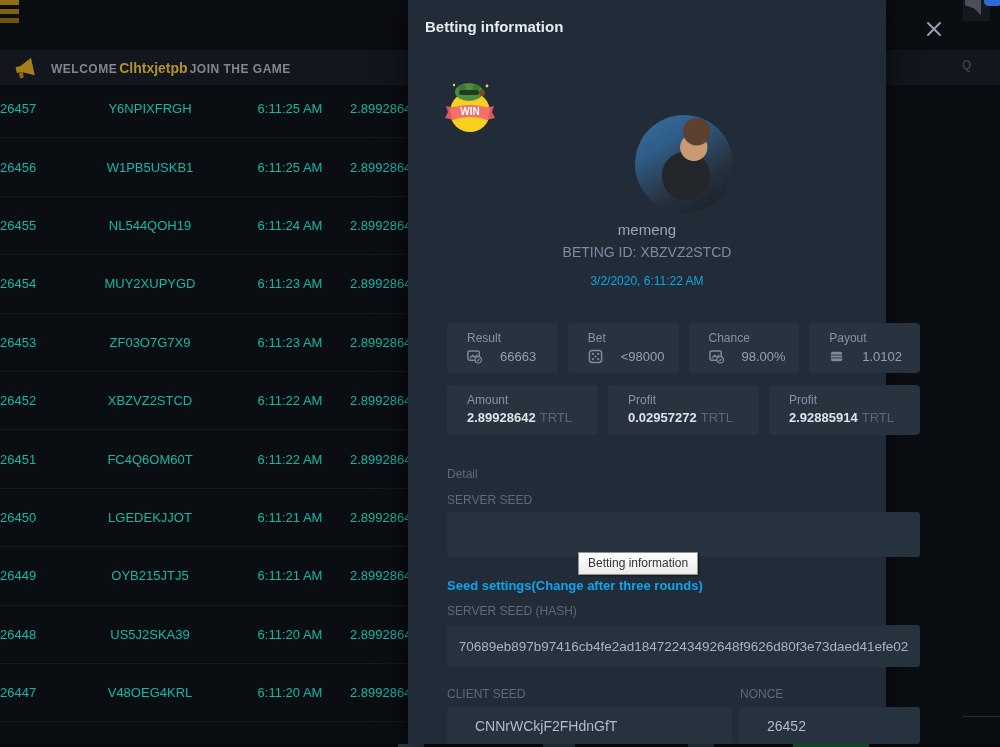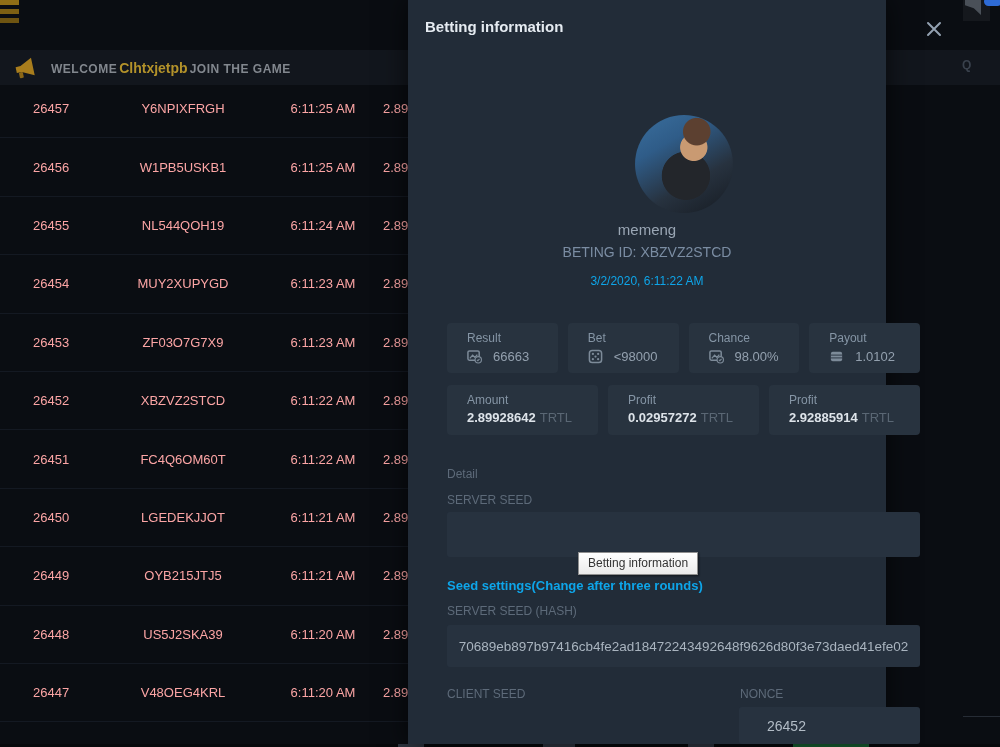--- a/index.html
+++ b/index.html
@@ -21,21 +21,21 @@
   .banner { position:absolute; left:0; top:50px; width:1000px; height:35px; background:#12161d;
     display:flex; align-items:center; }
   .banner .mega { margin-left:13px; }
   .banner .txt { margin-left:12px; display:flex; align-items:baseline; gap:2px; white-space:nowrap; }
   .w-lab { font-size:12px; font-weight:700; letter-spacing:.5px; color:#82878e; }
   .w-user { font-size:14px; font-weight:700; color:#b3922a; }
   .banner-right { position:absolute; left:962px; top:58px; font-size:12px; font-weight:700; color:#39414c; }
 
   .bets-table { position:absolute; left:0; top:80px; width:560px; height:664px; overflow:hidden; }
   .bet-row { display:grid; grid-template-columns:70px 160px 120px 140px; height:58.4px;
-    align-items:center; border-bottom:1px solid #141922; color:#fca5a5; font-size:13px; cursor:pointer;padding-left:33px; }
+    align-items:center; border-bottom:1px solid #141922; color:#14b8a6; font-size:13px; cursor:pointer; }
   .bet-row .c-user { text-align:center; }
   .bet-row .c-time { text-align:center; }
   .bet-row .c-val  { padding-left:0; }
 
   .bottom-strip { position:absolute; left:0; top:744px; width:1000px; height:3px; background:#07090c; }
   .smudge { position:absolute; top:0; height:3px; opacity:.8; }
   .faint-line { position:absolute; left:963px; top:716px; width:37px; height:1px; background:#262c35; }
 
   
   .modal { position:absolute; left:408px; top:0; width:478px; height:744px; background:#222c38;
@@ -53,21 +53,21 @@
       linear-gradient(150deg, #3a6f9e 0%, #2f5c88 30%, #27323f 65%, #161b22 100%);
   }
 
   .user-name { position:absolute; left:0; top:221px; width:100%; text-align:center; font-size:15px; color:#9aa6b4; }
   .bet-id    { position:absolute; left:0; top:244px; width:100%; text-align:center; font-size:14px; color:#7b8da3; }
   .stamp     { position:absolute; left:0; top:274px; width:100%; text-align:center; font-size:12px; color:#0ea5e9; }
 
   .stats-row { position:absolute; left:39px; top:323px; width:473px; display:flex; gap:10px; }
   .stat-box { flex:1; height:50px; background:#28333f; border-radius:4px; padding:8px 0 0 20px; }
   .stat-label { font-size:12px; color:#8595a5; }
-  .stat-value { display:flex; align-items:center; gap:11px; margin-top:4px; font-size:13px; color:#93a0ae; }
+  .stat-value { display:flex; align-items:center; gap:18px; margin-top:4px; font-size:13px; color:#93a0ae; }
   .stat-value svg { flex:none; }
 
   .amounts-row { position:absolute; left:39px; top:385px; width:473px; display:flex; gap:10px; }
   .amount-box { flex:1; height:50px; background:#28333f; border-radius:4px; padding:8px 0 0 20px; }
   .amount-value { margin-top:3px; font-size:13px; }
   .amount-value .num { font-weight:700; color:#dde3e9; }
   .amount-value .cur { color:#5a6774; margin-left:4px; }
 
   .sec-label { position:absolute; left:39px; font-size:12px; color:#5d6a79; }
   .field { position:absolute; background:#27323f; border-radius:3px; cursor:text; }
@@ -214,20 +214,36 @@
   <div class="modal">
 
     <div class="modal-title">Betting information</div>
 
     <button class="close-btn">
       <svg width="16" height="16" viewBox="0 0 16 16">
         <path d="M2 2 L14 14 M14 2 L2 14" stroke="#93a1b1" stroke-width="2" stroke-linecap="round"></path>
       </svg>
     </button>
 
+    <div class="win-badge">
+      <svg width="56" height="56" viewBox="0 0 56 56">
+        <circle cx="28" cy="32" r="20" fill="#f6cf1f"></circle>
+        <ellipse cx="27" cy="12" rx="14" ry="9" fill="#4c8c3f"></ellipse>
+        <circle cx="20" cy="8" r="3.5" fill="#3c7433"></circle>
+        <circle cx="34" cy="8" r="3.5" fill="#3c7433"></circle>
+        <rect x="17" y="10" width="20" height="5" rx="2.5" fill="#233b20"></rect>
+        <circle cx="40" cy="13" r="3" fill="#7a4a26"></circle>
+        <circle cx="45" cy="6" r="1.4" fill="#f2d24a"></circle>
+        <circle cx="12" cy="5" r="1.2" fill="#f2d24a"></circle>
+        <path d="M4 26 L14 28 L12 40 L3 38 L6 32 Z" fill="#d85c5c"></path>
+        <path d="M52 26 L42 28 L44 40 L53 38 L50 32 Z" fill="#d85c5c"></path>
+        <path d="M8 28 Q28 22 48 28 L46 40 Q28 34 10 40 Z" fill="#f2706e"></path>
+        <text x="28" y="35" text-anchor="middle" font-family="Liberation Sans, sans-serif" font-size="10" font-weight="bold" fill="#ffffff">WIN</text>
+      </svg>
+    </div>
 
     <div class="avatar"></div>
 
     <div class="user-name">memeng</div>
     <div class="bet-id">BETING ID: XBZVZ2STCD</div>
     <div class="stamp">3/2/2020, 6:11:22 AM</div>
 
     <div class="stats-row">
       <div class="stat-box">
         <div class="stat-label">Result</div>
@@ -308,18 +324,21 @@
 
     <div class="seed-settings">Seed settings(Change after three rounds)</div>
 
     <div class="sec-label" style="top:604px;">SERVER SEED (HASH)</div>
     <div class="field hash-field">
       <span>70689eb897b97416cb4fe2ad18472243492648f9626d80f3e73daed41efe02</span>
     </div>
 
     <div class="sec-label" style="top:687px;">CLIENT SEED</div>
     <div class="sec-label" style="top:687px; left:332px;">NONCE</div>
+    <div class="field client-field">
+      <span>CNNrWCkjF2FHdnGfT</span>
+    </div>
     <div class="field nonce-field">
       <span>26452</span>
     </div>
 
   </div>
 </div>
 
 </body></html>

